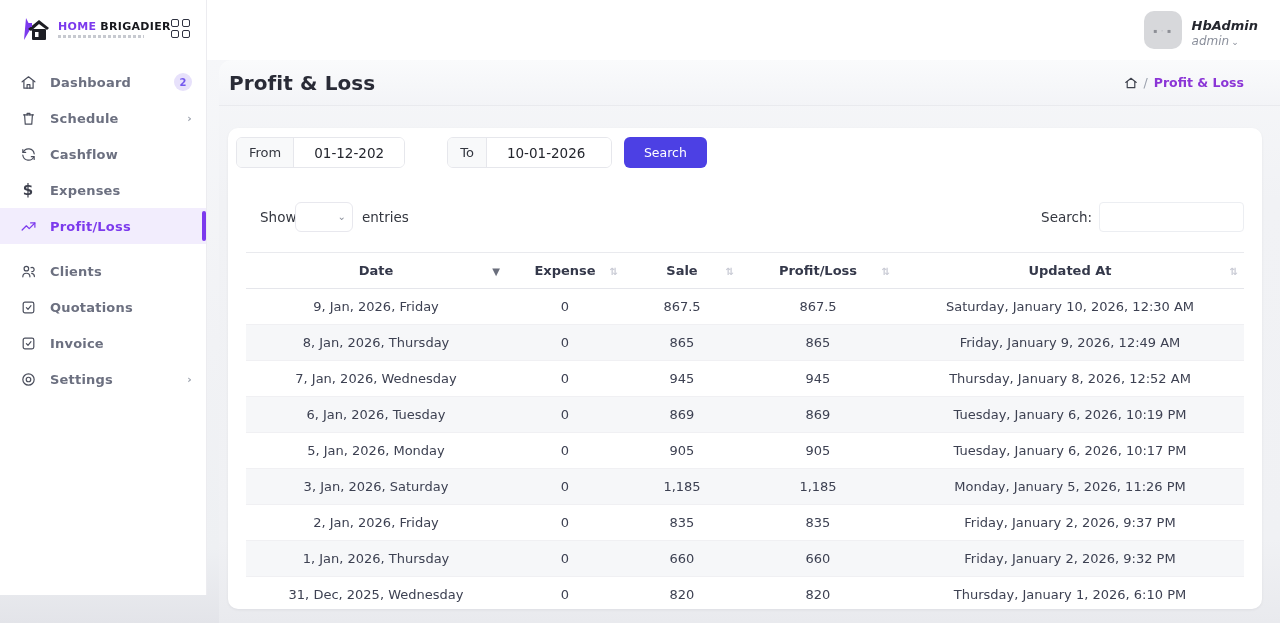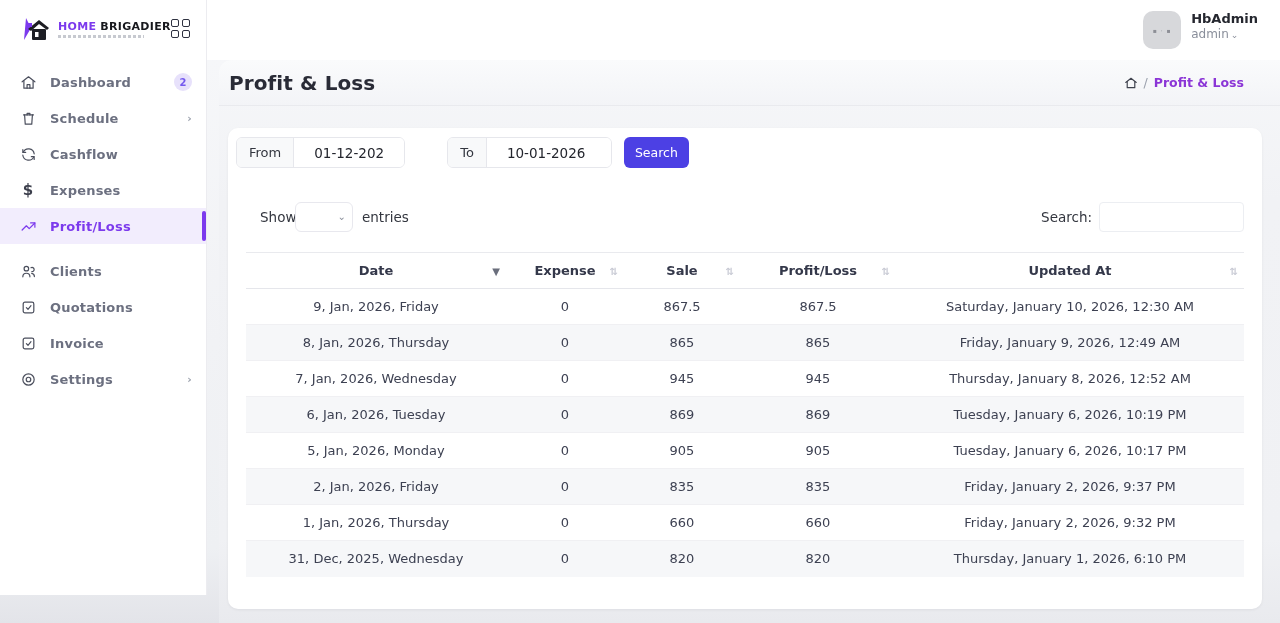--- a/index.html
+++ b/index.html
@@ -34,21 +34,21 @@
   .menu-item.active::after { content:""; position:absolute; right:0; top:3px; bottom:3px; width:4px;
     background:#7c3aed; border-radius:3px; }
   .menu-item.gap-before { margin-top:9px; }
   .mi-badge { margin-left:auto; min-width:18px; height:18px; padding:0 5px; border-radius:9px;
     background:#e7e1fb; color:#7458ee; font-size:10px; font-weight:700; display:flex; align-items:center; justify-content:center; }
   .mi-chevron { margin-left:auto; color:#9aa0ac; font-size:11px; font-weight:700; }
   .mi-dollar { font-size:15px; font-weight:700; color:#3c3f4c; }
 
   
   .topbar { position:absolute; left:207px; top:0; right:0; height:60px; background:#ffffff; z-index:4; }
-  .user-widget { position:absolute; right:22px; top:11px; display:flex; align-items:flex-start; cursor:pointer; }
+  .user-widget { position:absolute; right:22px; top:11px; display:flex; align-items:flex-end; cursor:pointer;font-style:italic; }
   .avatar { width:38px; height:38px; border-radius:10px; background:#d7d8db; display:flex; align-items:center;
     justify-content:center; color:#8d8f96; font-size:6px; letter-spacing:1px; }
   .user-text { margin-left:10px; line-height:1.25; }
   .user-name { font-size:13px; font-weight:700; color:#25272f; }
   .user-role { font-size:12px; color:#8a8f9b; }
   .user-role .caret { font-size:9px; margin-left:2px; }
 
   
   .main { position:absolute; left:219px; top:60px; right:0; bottom:0;
     border-top-left-radius:12px; overflow:hidden;
@@ -67,21 +67,21 @@
     border-radius:10px; box-shadow:0 1px 3px rgba(20,20,40,.06); overflow:hidden; }
 
   .filter-row { position:absolute; left:8px; top:9px; display:flex; align-items:center; }
   .input-group { display:flex; align-items:stretch; border:1px solid #e6e7ec; border-radius:6px; overflow:hidden; height:31px; }
   .ig-label { background:#f8f9fa; border-right:1px solid #e6e7ec; display:flex; align-items:center;
     padding:0 12px; font-size:13px; color:#33363f; }
   .ig-input { border:none; outline:none; padding:0 20px; font-size:13.5px; color:#23252d;
     font-family:inherit; background:#fff; }
   .ig-from { width:110px; } .ig-to { width:124px; }
   .gap-1 { width:42px; } .gap-2 { width:12px; }
-  .btn-search { height:31px; padding:0 11px; background:#4c40e4; color:#fff; border:none; border-radius:6px;
+  .btn-search { height:31px; padding:0 20px; background:#4c40e4; color:#fff; border:none; border-radius:6px;
     font-size:12.5px; font-family:inherit; cursor:pointer; }
 
   .controls-row { position:absolute; left:20px; right:18px; top:74px; height:30px;margin-left:12px; }
   .show-label { position:absolute; left:0; top:7px; color:#33363f; font-size:13.5px; }
   .show-select { position:absolute; left:35px; top:0; width:58px; height:30px; border:1px solid #e8e8ee; border-radius:6px;
     background:#fff; cursor:pointer; }
   .show-select .sel-caret { position:absolute; right:6px; top:8px; color:#8a8f9b; font-size:10px; }
   .entries-label { position:absolute; left:102px; top:7px; color:#33363f; font-size:13.5px; }
   .tsearch-label { position:absolute; right:152px; top:7px; color:#33363f; font-size:13.5px; }
   .tsearch-input { position:absolute; right:0; top:0; width:145px; height:30px; border:1px solid #eceef2; border-radius:4px;
@@ -303,20 +303,27 @@
             <td class="c5 val-updated">Tuesday, January 6, 2026, 10:19 PM</td>
           </tr>
           <tr>
             <td class="c1 val-date">5, Jan, 2026, Monday</td>
             <td class="c2 val-expense">0</td>
             <td class="c3 val-sale">905</td>
             <td class="c4 val-profit">905</td>
             <td class="c5 val-updated">Tuesday, January 6, 2026, 10:17 PM</td>
           </tr>
           <tr>
+            <td class="c1 val-date">3, Jan, 2026, Saturday</td>
+            <td class="c2 val-expense">0</td>
+            <td class="c3 val-sale">1,185</td>
+            <td class="c4 val-profit">1,185</td>
+            <td class="c5 val-updated">Monday, January 5, 2026, 11:26 PM</td>
+          </tr>
+          <tr>
             <td class="c1 val-date">2, Jan, 2026, Friday</td>
             <td class="c2 val-expense">0</td>
             <td class="c3 val-sale">835</td>
             <td class="c4 val-profit">835</td>
             <td class="c5 val-updated">Friday, January 2, 2026, 9:37 PM</td>
           </tr>
           <tr>
             <td class="c1 val-date">1, Jan, 2026, Thursday</td>
             <td class="c2 val-expense">0</td>
             <td class="c3 val-sale">660</td>

